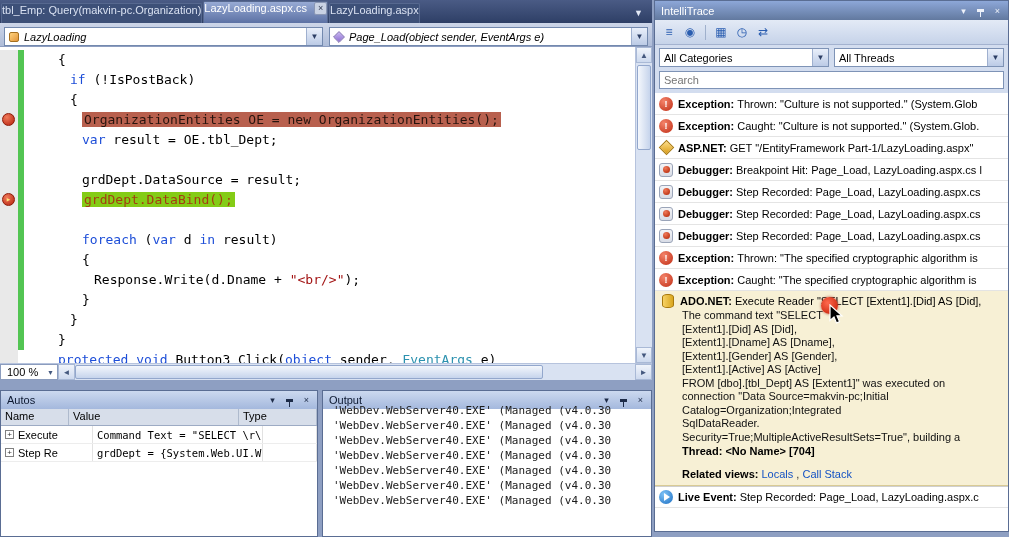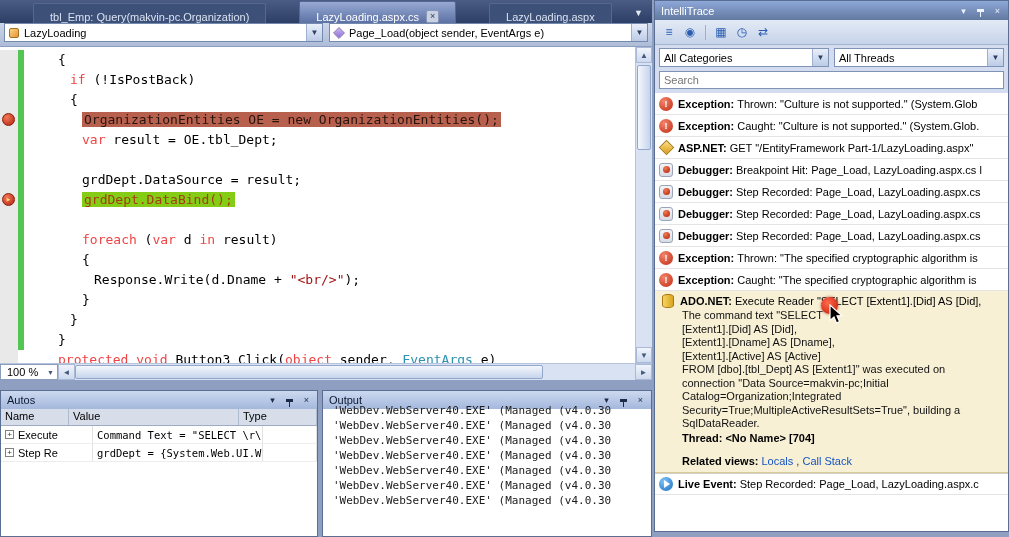--- a/index.html
+++ b/index.html
@@ -3,28 +3,28 @@
 <meta charset="utf-8">
 <style>
   * { margin:0; padding:0; box-sizing:border-box; }
   body { font-family:"Liberation Sans", sans-serif; background:#6b7da0; }
   #screen { position:relative; width:1009px; height:537px; background:#8e9fc2; overflow:hidden; font-size:11px; }
 
   
   #left { position:absolute; left:0; top:0; width:652px; height:537px; }
 
   #tabbar { height:23px; background:linear-gradient(#4a5b85,#2e3f66); display:flex; align-items:flex-end; padding-left:1px; }
-  .tab { height:20px; display:flex; align-items:flex-end; padding:0 16px; margin-right:1px; background:#3d5078;
-         color:#d9e1f2; border:1px solid #56688f; border-bottom:none; border-radius:2px 2px 0 0; white-space:nowrap; font-size:11px;margin-left:32px; }
+  .tab { height:20px; display:flex; align-items:flex-start; padding:0 0; margin-right:1px; background:#3d5078;
+         color:#d9e1f2; border:1px solid #56688f; border-bottom:none; border-radius:2px 2px 0 0; white-space:nowrap; font-size:11px; }
   .tab.active { background:linear-gradient(#97aad4,#5c71a4); color:#fff; height:22px; }
   .tab-close { margin-left:7px; width:13px; height:13px; line-height:11px; text-align:center; background:#c9d2e4; color:#303a52;
                border:1px solid #8a97b5; border-radius:2px; font-size:9px; }
   .tab-overflow { margin-left:auto; color:#e3e9f6; padding:0 9px 5px 0; font-size:9px; }
 
-  #navbar { height:24px; background:linear-gradient(#cdd6e9,#aebcd8); border-bottom:1px solid #8d9dc0; display:flex; align-items:flex-start; gap:6px; padding:0 4px; }
+  #navbar { height:24px; background:linear-gradient(#cdd6e9,#aebcd8); border-bottom:1px solid #8d9dc0; display:flex; align-items:flex-end; gap:6px; padding:0 4px;font-style:italic; }
   .combo { flex:1; height:19px; background:#fff; border:1px solid #7389ae; display:flex; align-items:center; padding-left:4px; overflow:hidden; }
   .cicon { width:10px; height:10px; margin-right:5px; flex:none; }
   .cicon.class-shape  { background:linear-gradient(135deg,#ffd37e,#e2953b); border:1px solid #a56f1f; border-radius:2px; }
   .cicon.method-shape { background:linear-gradient(135deg,#c9b6f2,#8d6fd0); border:1px solid #5f4a9e; transform:rotate(45deg) scale(.85); }
   .ctext { flex:1; white-space:nowrap; overflow:hidden; color:#000; }
   .cbtn { width:16px; height:17px; flex:none; background:linear-gradient(#e9effa,#bccbe6); border-left:1px solid #9fb0cf;
           display:flex; align-items:center; justify-content:center; font-size:8px; color:#2c3e64; }
 
   
   #editor { position:absolute; top:47px; left:0; width:652px; height:316px; background:#fff; display:flex; overflow:hidden; }
@@ -33,21 +33,21 @@
   .gut { width:18px; background:#e9e9e9; flex:none; position:relative; }
   .bp-dot { position:absolute; left:2px; top:3px; width:13px; height:13px; border-radius:50%;
             background:radial-gradient(circle at 35% 30%,#f07a5a,#b5200c); border:1px solid #8d1a08; }
   .bp-dot.trace { display:flex; align-items:center; justify-content:center; }
   .tr-arrow { color:#ffe27a; font-size:9px; line-height:1; }
   .chg { width:6px; flex:none; }
   .chg.on { background:#53c553; }
   .code-text { white-space:pre; color:#000; }
   .tok { white-space:pre; }
   .tok-pl { color:#000; }
-  .tok-kw { color:#ef4444; }
+  .tok-kw { color:#1d4ed8; }
   .tok-ty { color:#2b91af; }
   .tok-st { color:#a31515; }
   .hl { padding:0 2px; }
   .hl-bp { background:#b8604e; }
   .hl-bp .tok { color:#27140e; }
   .hl-tr { background:#84cc16; }
   .hl-tr .tok { color:#a33d12; }
 
   #vscroll { width:17px; background:#d9e2f2; border-left:1px solid #b6c3dd; display:flex; flex-direction:column; }
   .sbtn { height:16px; flex:none; background:linear-gradient(#f0f4fb,#cdd9ee); border:1px solid #a9b9d6; color:#44587e;
@@ -408,26 +408,27 @@
         <div class="evrow">
           <span class="ic exception"></span>
           <span class="evtext"><span class="evpre">Exception:</span><span>Caught: "The specified cryptographic algorithm is</span></span>
         </div>
         <div class="evexp">
           <div class="evtitle"><span class="ic adonet"></span><span class="evpre">ADO.NET:</span><span>Execute Reader "SELECT  [Extent1].[Did] AS [Did],</span></div>
           <div class="evbody">
             <div class="ebl">The command text "SELECT</div>
             <div class="ebl">[Extent1].[Did] AS [Did],</div>
             <div class="ebl">[Extent1].[Dname] AS [Dname],</div>
+            <div class="ebl">[Extent1].[Gender] AS [Gender],</div>
             <div class="ebl">[Extent1].[Active] AS [Active]</div>
             <div class="ebl">FROM [dbo].[tbl_Dept] AS [Extent1]" was executed on</div>
             <div class="ebl">connection "Data Source=makvin-pc;Initial</div>
             <div class="ebl">Catalog=Organization;Integrated</div>
+            <div class="ebl">SqlDataReader.</div>
             <div class="ebl">Security=True;MultipleActiveResultSets=True", building a</div>
-            <div class="ebl">SqlDataReader.</div>
           </div>
           <div class="evthread"><span>Thread:</span><span> &lt;No Name&gt; [704]</span></div>
           <div class="evrel"><span>Related views: </span><a class="evlink">Locals</a><span class="lsep"> , </span><a class="evlink">Call Stack</a></div>
         </div>
         <div class="evrow live">
           <span class="ic live"></span>
           <span class="evtext"><span class="evpre">Live Event:</span><span>Step Recorded: Page_Load, LazyLoading.aspx.c</span></span>
         </div>
       </div>
 

